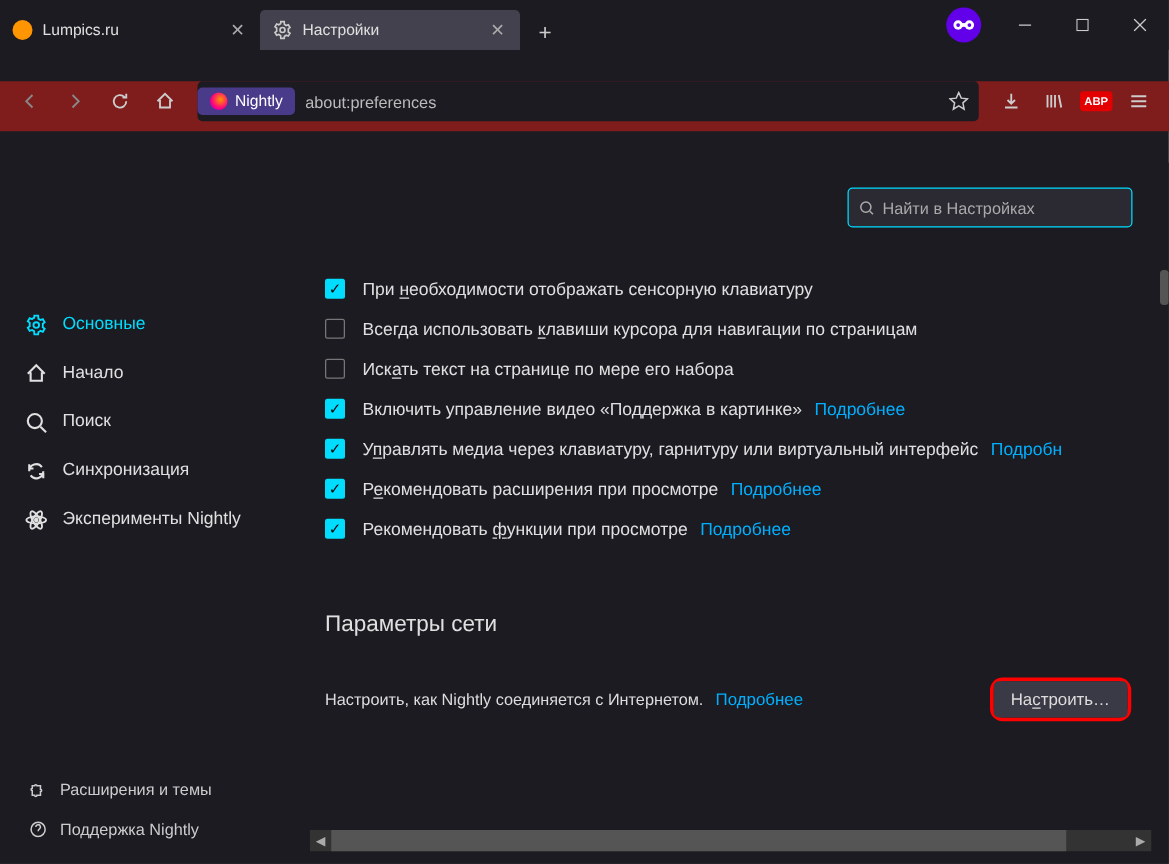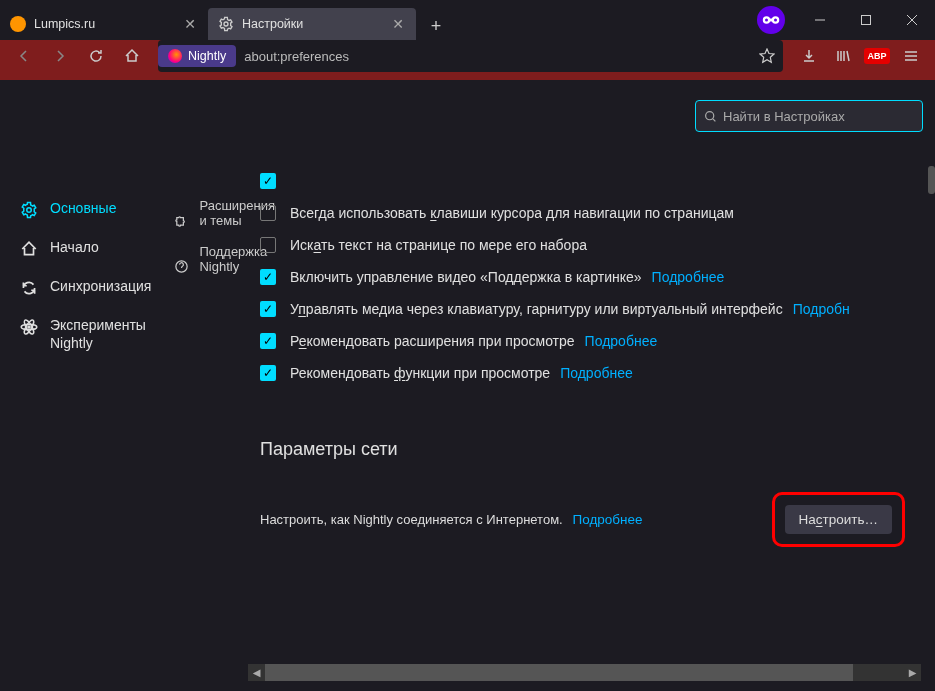--- a/index.html
+++ b/index.html
@@ -1,17 +1,17 @@
 <!DOCTYPE html>
 <html><head>
 <meta charset="utf-8">
 <style>
 * { margin: 0; padding: 0; box-sizing: border-box; }
 body { font-family: "Segoe UI", Arial, sans-serif; background: #f0f0f0; font-size: 13.5px; }
-.window { width: 935px; height: 691px; margin: 0; background: #1c1b22; display: flex; flex-direction: column; position: relative; }
+.window { width: 935px; height: 691px; margin: 0; background: #1c1b22; display: flex; flex-direction: column; position: relative; gap: 25px; }
 .titlebar { height: 40px; display: flex; align-items: center; background: #1c1b22; }
 .tabs { display: flex; height: 100%; align-items: flex-end; }
 .tab { height: 32px; width: 208px; display: flex; align-items: center; padding: 0 10px; color: #e0e0e0; font-size: 12.5px; border-radius: 4px 4px 0 0; margin-top: 4px; position: relative; }
 .tab.active { background: #42414d; }
 .tab .favicon { width: 16px; height: 16px; margin-right: 8px; flex-shrink: 0; }
 .tab .label { flex: 1; overflow: hidden; white-space: nowrap; text-overflow: ellipsis; }
 .tab .close { width: 16px; height: 16px; display: flex; align-items: center; justify-content: center; color: #aaa; font-size: 14px; }
 .newtab { width: 28px; height: 28px; display: flex; align-items: center; justify-content: center; color: #ccc; font-size: 18px; margin-left: 6px; }
 .spacer { flex: 1; }
 .ext-badge { width: 28px; height: 28px; border-radius: 50%; background: #6200ea; display: flex; align-items: center; justify-content: center; margin: 0 12px; flex-shrink: 0; }
@@ -22,42 +22,42 @@
 .nav-btn { width: 32px; height: 32px; display: flex; align-items: center; justify-content: center; color: #ccc; border-radius: 4px; }
 .nav-btn.dim { color: #666; }
 .url-group { flex: 1; display: flex; align-items: center; background: #1c1b22; border-radius: 4px; height: 32px; margin: 0 6px; }
 .url-badge { background: #4a3a8a; color: #fff; padding: 4px 10px; border-radius: 4px; font-size: 12.5px; margin-right: 8px; display: flex; align-items: center; gap: 6px; }
 .url-badge .fx-icon { width: 14px; height: 14px; background: radial-gradient(circle at 60% 40%, #ff9500 0%, #ff0080 60%, #8000ff 100%); border-radius: 50%; }
 .url-text { color: #bbb; font-size: 13px; flex: 1; }
 .tool-icons { display: flex; gap: 2px; }
 .tool-icon { width: 32px; height: 32px; display: flex; align-items: center; justify-content: center; color: #ccc; }
 .abp { background: #e40000; color: #fff; font-size: 9px; font-weight: bold; padding: 3px 3px; border-radius: 3px; }
 .content { flex: 1; display: flex; overflow: hidden; background: #1c1b22; position: relative; }
-.search-wrap { position: absolute; top: 20px; right: 12px; z-index: 5; }
+.search-wrap { position: absolute; top: 20px; right: 29px; z-index: 5; }
 .search-box { width: 228px; height: 32px; border: 1.5px solid #00ddff; border-radius: 4px; background: #2b2a33; display: flex; align-items: center; padding: 0 8px; color: #aaa; font-size: 13px; gap: 6px; }
-.sidebar { width: 240px; padding: 110px 10px 12px 10px; display: flex; flex-direction: row; flex-shrink: 0; }
+.sidebar { width: 240px; padding: 110px 10px 12px 10px; display: flex; flex-direction: column; flex-shrink: 0; }
 .side-top { flex: 1; }
 .side-item { display: flex; align-items: flex-start; padding: 10px 10px; color: #e0e0e0; font-size: 14px; border-radius: 4px; gap: 12px; }
 .side-item.active { color: #00ddff; }
 .side-item .icon { width: 18px; height: 18px; flex-shrink: 0; display: flex; align-items: center; justify-content: center; margin-top: 1px; }
 .side-item .txt { line-height: 1.25; }
 .side-bottom { }
 .side-small { display: flex; align-items: flex-end; padding: 8px 12px; color: #ccc; font-size: 13px; gap: 10px; }
 .side-small .icon { width: 16px; height: 16px; flex-shrink: 0; display: flex; align-items: center; justify-content: center; }
 .main { flex: 1; padding: 85px 0 0 20px; overflow: hidden; position: relative; }
 .checkrow { display: flex; align-items: center; padding: 8px 0; color: #e0e0e0; font-size: 14px; gap: 4px; }
 .chk { width: 16px; height: 16px; border-radius: 2px; margin-right: 10px; flex-shrink: 0; display: flex; align-items: center; justify-content: center; font-size: 12px; }
 .chk.checked { background: #00ddff; color: #000; }
 .chk.unchecked { border: 1.5px solid #777; }
 .underline { text-decoration: underline; text-underline-offset: 2px; }
 .link { color: #00b0ff; cursor: pointer; margin-left: 6px; }
 .section-title { color: #e0e0e0; font-size: 18px; font-weight: 500; margin-top: 50px; margin-bottom: 32px; }
 .net-row { display: flex; align-items: center; justify-content: space-between; padding-right: 30px; margin-top: 8px; }
 .net-text { color: #ddd; font-size: 13px; }
-.highlight-btn { border: 3px solid #ff0000; border-radius: 10px; padding: 10px; }
+.highlight-btn { border: 3px solid #ff0000; border-radius: 10px; padding: 0; }
 .settings-btn { background: #3a3946; color: #ddd; border: none; padding: 7px 14px; border-radius: 4px; font-size: 13.5px; }
 .scrollbar-bottom { position: absolute; bottom: 10px; left: 248px; right: 14px; height: 17px; background: transparent; display: flex; align-items: center; }
 .scrollbar-bottom .arrow { width: 17px; height: 17px; display:flex; align-items:center; justify-content:center; font-size:10px; background:#333; color:#aaa;}
 .scrollbar-bottom .track { flex: 1; height: 17px; background: #333; position: relative; }
 .scrollbar-bottom .thumb { position: absolute; left: 0; top: 0; height: 100%; width: 92%; background: #555; }
 .scrollbar-right { position: absolute; top: 80px; right: 0; bottom: 30px; width: 7px; background: transparent; }
 .scrollbar-right .thumb-v { position: absolute; top: 6px; width:100%; height: 28px; background: #555; border-radius: 3px; }
 </style>
 </head>
 <body>
@@ -194,20 +194,29 @@
           <span class="icon">
               <svg viewBox="0 0 16 16" width="18" height="18" fill="none" stroke="#e0e0e0" stroke-width="1.5">
                 <path d="M2 8 8 2l6 6M4 7v6h8V7"></path>
               </svg>
             </span>
           <span class="txt">Начало</span>
         </div>
         <div class="side-item">
           <span class="icon">
               <svg viewBox="0 0 16 16" width="18" height="18" fill="none" stroke="#e0e0e0" stroke-width="1.5">
+                <circle cx="7" cy="7" r="5"></circle>
+                <path d="M11 11l4 4"></path>
+              </svg>
+            </span>
+          <span class="txt">Поиск</span>
+        </div>
+        <div class="side-item">
+          <span class="icon">
+              <svg viewBox="0 0 16 16" width="18" height="18" fill="none" stroke="#e0e0e0" stroke-width="1.5">
                 <path d="M13 8a5 5 0 0 1-9 3M3 8a5 5 0 0 1 9-3M3 3v3h3M13 13v-3h-3"></path>
               </svg>
             </span>
           <span class="txt">Синхронизация</span>
         </div>
         <div class="side-item">
           <span class="icon">
               <svg viewBox="0 0 16 16" width="18" height="18" fill="none" stroke="#e0e0e0" stroke-width="1.3">
                 <ellipse cx="8" cy="8" rx="7" ry="2.5"></ellipse>
                 <ellipse cx="8" cy="8" rx="7" ry="2.5" transform="rotate(60 8 8)"></ellipse>
@@ -236,20 +245,21 @@
             </span>
           <span>Поддержка Nightly</span>
         </div>
       </div>
     </div>
 
     <div class="main">
       <div id="checks">
           <div class="checkrow">
             <span class="chk checked">✓</span>
+            <span><span>При </span><span class="underline">н</span><span>еобходимости отображать сенсорную клавиатуру</span></span>
           </div>
           <div class="checkrow">
             <span class="chk unchecked"></span>
             <span><span>Всегда использовать </span><span class="underline">к</span><span>лавиши курсора для навигации по страницам</span></span>
           </div>
           <div class="checkrow">
             <span class="chk unchecked"></span>
             <span><span>Иск</span><span class="underline">а</span><span>ть текст на странице по мере его набора</span></span>
           </div>
           <div class="checkrow">

